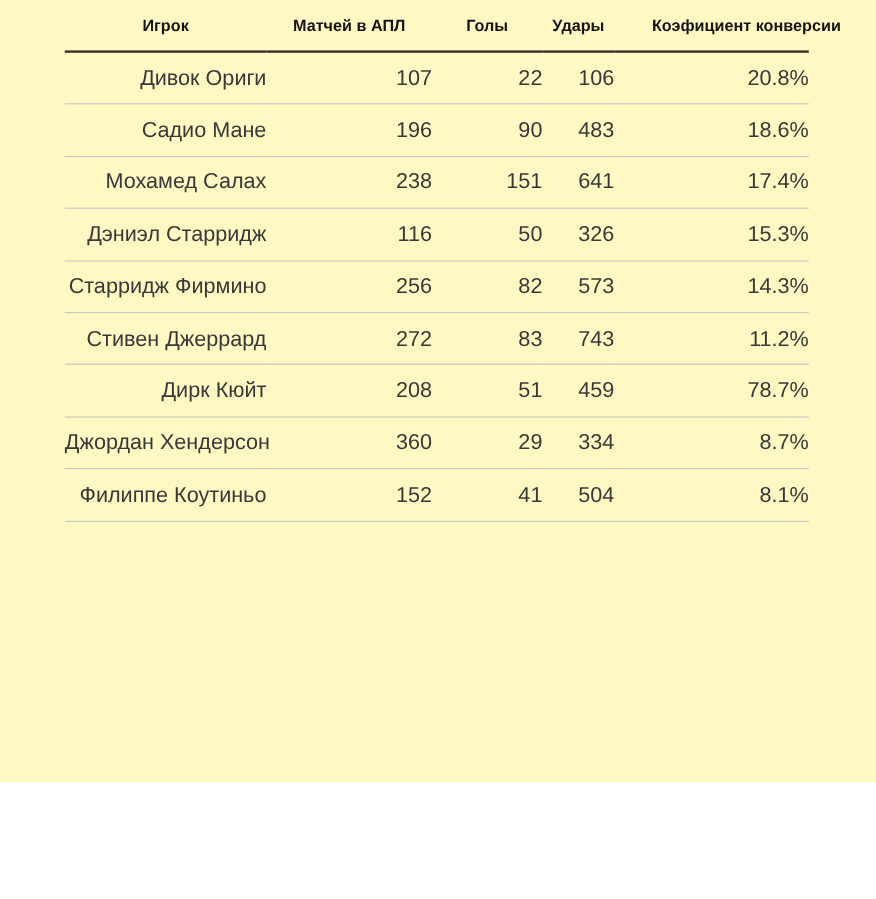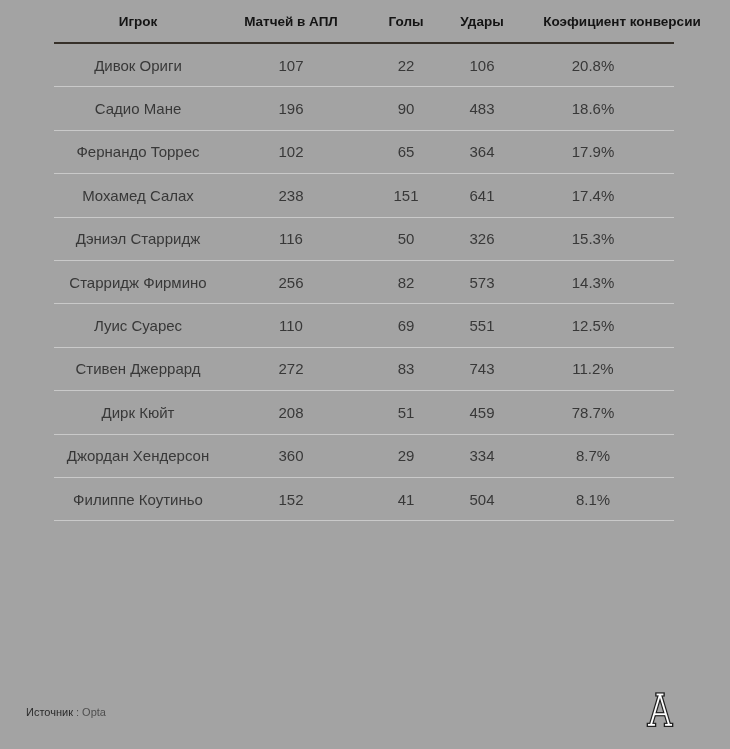--- a/index.html
+++ b/index.html
@@ -4,22 +4,22 @@
 <style>
   html, body {
     margin: 0;
     padding: 0;
     background: #ffffff;
     font-family: "Liberation Sans", "DejaVu Sans", sans-serif;
   }
   .canvas {
     position: relative;
     width: 730px;
-    height: 749px;
-    background: #a3a3a3;
+    height: 652px;
+    background: #fef9c3;
     overflow: hidden;
   }
   table.stats {
     position: absolute;
     left: 54px;
     top: 0;
     width: 620px;
     border-collapse: collapse;
     table-layout: fixed;
   }
@@ -42,22 +42,22 @@
   }
   thead th .shift-right {
     position: relative;
     left: 29px;
     white-space: nowrap;
   }
   tbody td {
     height: 42.4px;
     padding: 0;
     vertical-align: middle;
-    text-align: center;
-    font-size: 15px;
+    text-align: right;
+    font-size: 18px;
     font-weight: normal;
     color: #383838;
     border-bottom: 1px solid #c9c9c9;
     white-space: nowrap;
   }
   .source-note {
     position: absolute;
     left: 26px;
     top: 704px;
     font-size: 11px;
@@ -107,53 +107,39 @@
         <td>20.8%</td>
       </tr>
       <tr>
         <td>Садио Мане</td>
         <td>196</td>
         <td>90</td>
         <td>483</td>
         <td>18.6%</td>
       </tr>
       <tr>
-        <td>Фернандо Торрес</td>
-        <td>102</td>
-        <td>65</td>
-        <td>364</td>
-        <td>17.9%</td>
-      </tr>
-      <tr>
         <td>Мохамед Салах</td>
         <td>238</td>
         <td>151</td>
         <td>641</td>
         <td>17.4%</td>
       </tr>
       <tr>
         <td>Дэниэл Старридж</td>
         <td>116</td>
         <td>50</td>
         <td>326</td>
         <td>15.3%</td>
       </tr>
       <tr>
         <td>Старридж Фирмино</td>
         <td>256</td>
         <td>82</td>
         <td>573</td>
         <td>14.3%</td>
-      </tr>
-      <tr>
-        <td>Луис Суарес</td>
-        <td>110</td>
-        <td>69</td>
-        <td>551</td>
-        <td>12.5%</td>
       </tr>
       <tr>
         <td>Стивен Джеррард</td>
         <td>272</td>
         <td>83</td>
         <td>743</td>
         <td>11.2%</td>
       </tr>
       <tr>
         <td>Дирк Кюйт</td>

